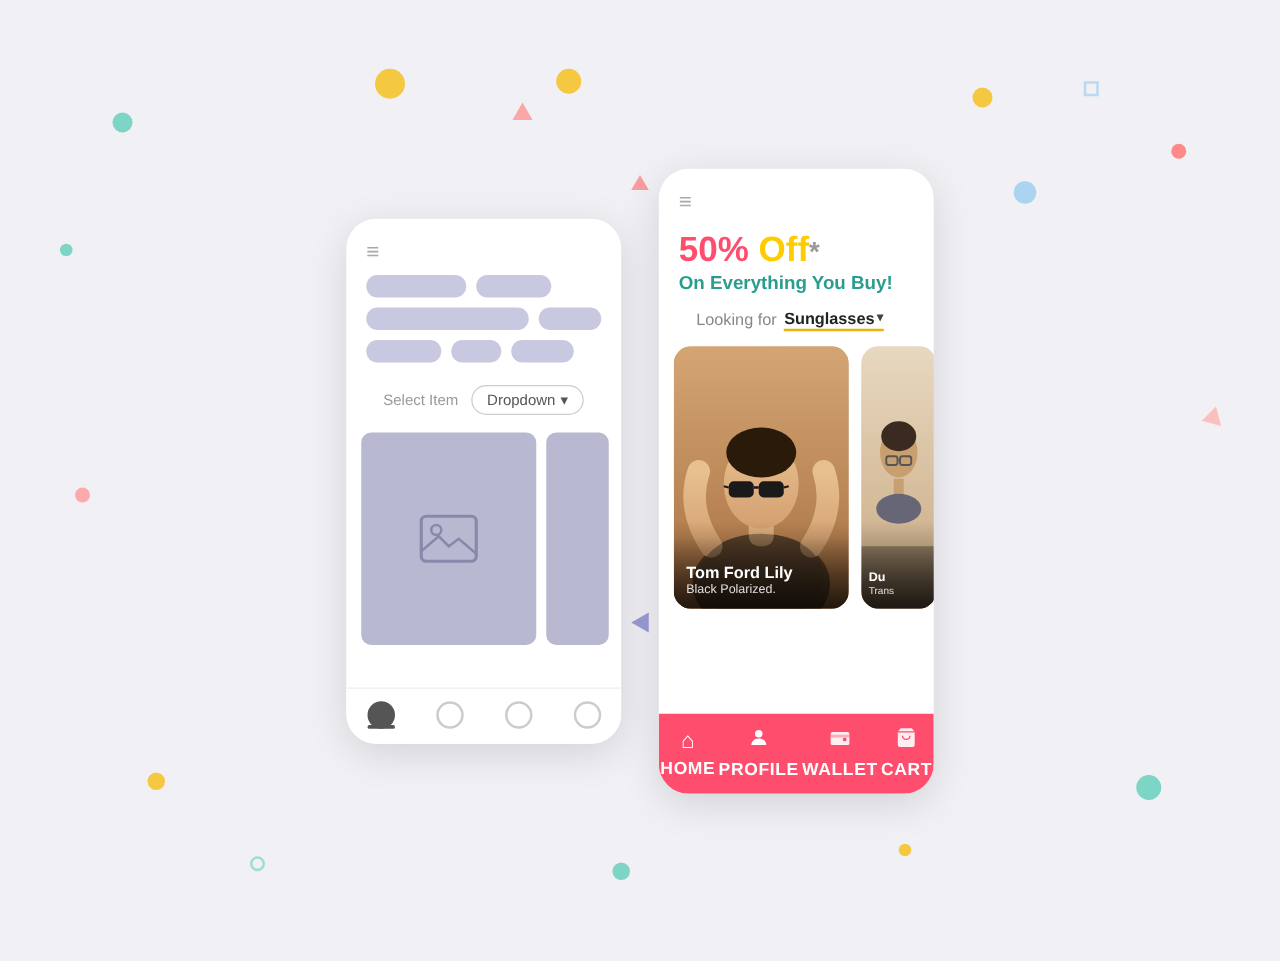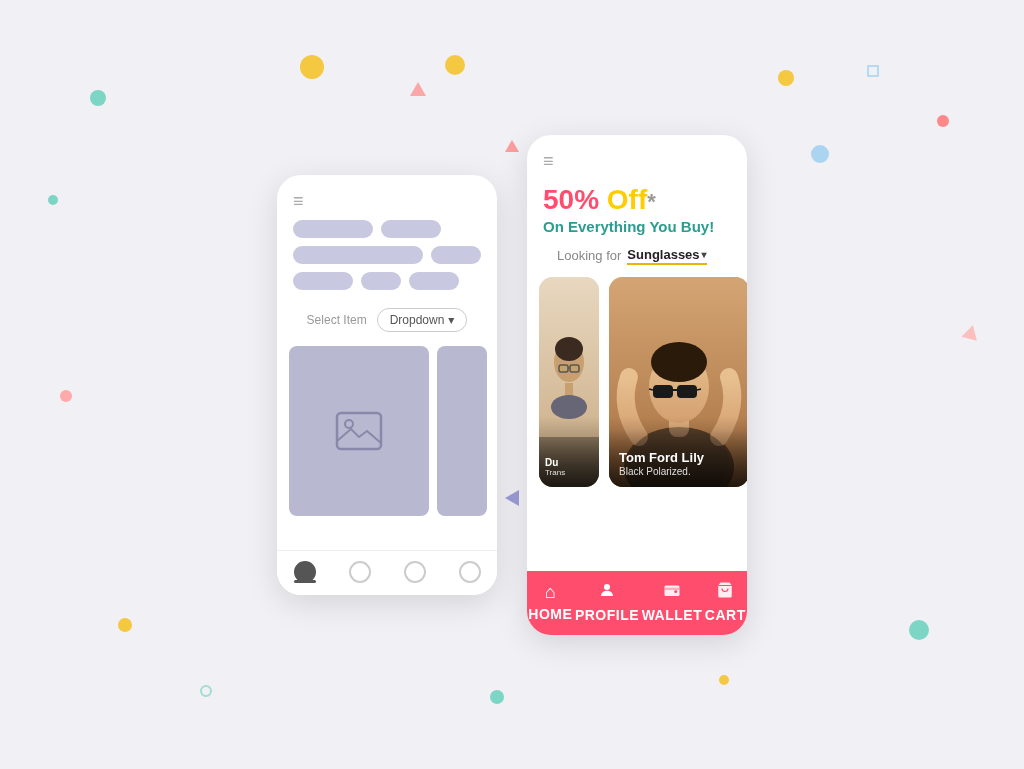--- a/index.html
+++ b/index.html
@@ -443,20 +443,72 @@
 
     <div class="looking-for-row">
       <span class="looking-for-label">Looking for</span>
       <span class="looking-for-value">
         <span>Sunglasses</span>
         <span class="chevron-down">▾</span>
       </span>
     </div>
 
     <div class="products-row">
+
+      <div class="product-card product-card-main">
+        <div class="product-img">
+
+          <svg viewBox="0 0 140 210" width="140" height="210" class="person-svg">
+
+            <defs>
+              <linearGradient id="bg1" x1="0" y1="0" x2="0" y2="1">
+                <stop offset="0%" stop-color="#d4a574"></stop>
+                <stop offset="100%" stop-color="#a87040"></stop>
+              </linearGradient>
+              <linearGradient id="skin1" x1="0" y1="0" x2="0" y2="1">
+                <stop offset="0%" stop-color="#e8c090"></stop>
+                <stop offset="100%" stop-color="#d4a070"></stop>
+              </linearGradient>
+            </defs>
+            <rect width="140" height="210" fill="url(#bg1)"></rect>
+
+            <ellipse cx="70" cy="190" rx="55" ry="40" fill="#3a2a1a" opacity="0.7"></ellipse>
+
+            <rect x="60" y="130" width="20" height="30" rx="8" fill="url(#skin1)"></rect>
+
+            <ellipse cx="70" cy="110" rx="30" ry="36" fill="url(#skin1)"></ellipse>
+
+            <ellipse cx="70" cy="85" rx="28" ry="20" fill="#2a1a0a"></ellipse>
+            <ellipse cx="70" cy="80" rx="20" ry="14" fill="#2a1a0a"></ellipse>
+
+            <rect x="44" y="108" width="20" height="13" rx="4" fill="#1a1a1a"></rect>
+            <rect x="68" y="108" width="20" height="13" rx="4" fill="#1a1a1a"></rect>
+            <line x1="64" y1="113" x2="68" y2="113" stroke="#1a1a1a" stroke-width="2"></line>
+            <line x1="44" y1="113" x2="40" y2="112" stroke="#1a1a1a" stroke-width="1.5"></line>
+            <line x1="88" y1="113" x2="92" y2="112" stroke="#1a1a1a" stroke-width="1.5"></line>
+
+            <path d="M 30 160 Q 10 130 20 100" stroke="url(#skin1)" stroke-width="18" fill="none" stroke-linecap="round"></path>
+            <path d="M 110 160 Q 130 130 120 100" stroke="url(#skin1)" stroke-width="18" fill="none" stroke-linecap="round"></path>
+
+            <ellipse cx="70" cy="185" rx="50" ry="35" fill="#4a3a2a" opacity="0.5"></ellipse>
+
+            <rect x="0" y="140" width="140" height="70" fill="url(#grad_overlay1)" opacity="1"></rect>
+            <defs>
+              <linearGradient id="grad_overlay1" x1="0" y1="0" x2="0" y2="1">
+                <stop offset="0%" stop-color="transparent" stop-opacity="0"></stop>
+                <stop offset="100%" stop-color="rgba(0,0,0,0.55)" stop-opacity="1"></stop>
+              </linearGradient>
+            </defs>
+          </svg>
+          <div class="product-info">
+            <div class="product-name">Tom Ford Lily</div>
+            <div class="product-desc">Black Polarized.</div>
+          </div>
+        </div>
+      </div>
 
       <div class="product-card product-card-side">
         <div class="product-img-side">
           <svg viewBox="0 0 60 210" width="60" height="210" class="person-svg">
             <defs>
               <linearGradient id="bg2" x1="0" y1="0" x2="0" y2="1">
                 <stop offset="0%" stop-color="#e8d8c0"></stop>
                 <stop offset="100%" stop-color="#c8a880"></stop>
               </linearGradient>
             </defs>
@@ -481,72 +533,20 @@
             </defs>
             <rect x="0" y="140" width="60" height="70" fill="url(#grad_overlay2)"></rect>
           </svg>
           <div class="product-info-side">
             <div class="product-name-side">Du</div>
             <div class="product-desc-side">Trans</div>
           </div>
         </div>
       </div>
 
-      <div class="product-card product-card-main">
-        <div class="product-img">
-
-          <svg viewBox="0 0 140 210" width="140" height="210" class="person-svg">
-
-            <defs>
-              <linearGradient id="bg1" x1="0" y1="0" x2="0" y2="1">
-                <stop offset="0%" stop-color="#d4a574"></stop>
-                <stop offset="100%" stop-color="#a87040"></stop>
-              </linearGradient>
-              <linearGradient id="skin1" x1="0" y1="0" x2="0" y2="1">
-                <stop offset="0%" stop-color="#e8c090"></stop>
-                <stop offset="100%" stop-color="#d4a070"></stop>
-              </linearGradient>
-            </defs>
-            <rect width="140" height="210" fill="url(#bg1)"></rect>
-
-            <ellipse cx="70" cy="190" rx="55" ry="40" fill="#3a2a1a" opacity="0.7"></ellipse>
-
-            <rect x="60" y="130" width="20" height="30" rx="8" fill="url(#skin1)"></rect>
-
-            <ellipse cx="70" cy="110" rx="30" ry="36" fill="url(#skin1)"></ellipse>
-
-            <ellipse cx="70" cy="85" rx="28" ry="20" fill="#2a1a0a"></ellipse>
-            <ellipse cx="70" cy="80" rx="20" ry="14" fill="#2a1a0a"></ellipse>
-
-            <rect x="44" y="108" width="20" height="13" rx="4" fill="#1a1a1a"></rect>
-            <rect x="68" y="108" width="20" height="13" rx="4" fill="#1a1a1a"></rect>
-            <line x1="64" y1="113" x2="68" y2="113" stroke="#1a1a1a" stroke-width="2"></line>
-            <line x1="44" y1="113" x2="40" y2="112" stroke="#1a1a1a" stroke-width="1.5"></line>
-            <line x1="88" y1="113" x2="92" y2="112" stroke="#1a1a1a" stroke-width="1.5"></line>
-
-            <path d="M 30 160 Q 10 130 20 100" stroke="url(#skin1)" stroke-width="18" fill="none" stroke-linecap="round"></path>
-            <path d="M 110 160 Q 130 130 120 100" stroke="url(#skin1)" stroke-width="18" fill="none" stroke-linecap="round"></path>
-
-            <ellipse cx="70" cy="185" rx="50" ry="35" fill="#4a3a2a" opacity="0.5"></ellipse>
-
-            <rect x="0" y="140" width="140" height="70" fill="url(#grad_overlay1)" opacity="1"></rect>
-            <defs>
-              <linearGradient id="grad_overlay1" x1="0" y1="0" x2="0" y2="1">
-                <stop offset="0%" stop-color="transparent" stop-opacity="0"></stop>
-                <stop offset="100%" stop-color="rgba(0,0,0,0.55)" stop-opacity="1"></stop>
-              </linearGradient>
-            </defs>
-          </svg>
-          <div class="product-info">
-            <div class="product-name">Tom Ford Lily</div>
-            <div class="product-desc">Black Polarized.</div>
-          </div>
-        </div>
-      </div>
-
     </div>
 
     <div class="bottom-nav-right">
       <div class="nav-item-right">
         <span class="nav-icon-right">⌂</span>
         <span class="nav-label-right">HOME</span>
       </div>
       <div class="nav-item-right">
         <span class="nav-icon-right">
           <svg width="18" height="18" viewBox="0 0 24 24" fill="white">

